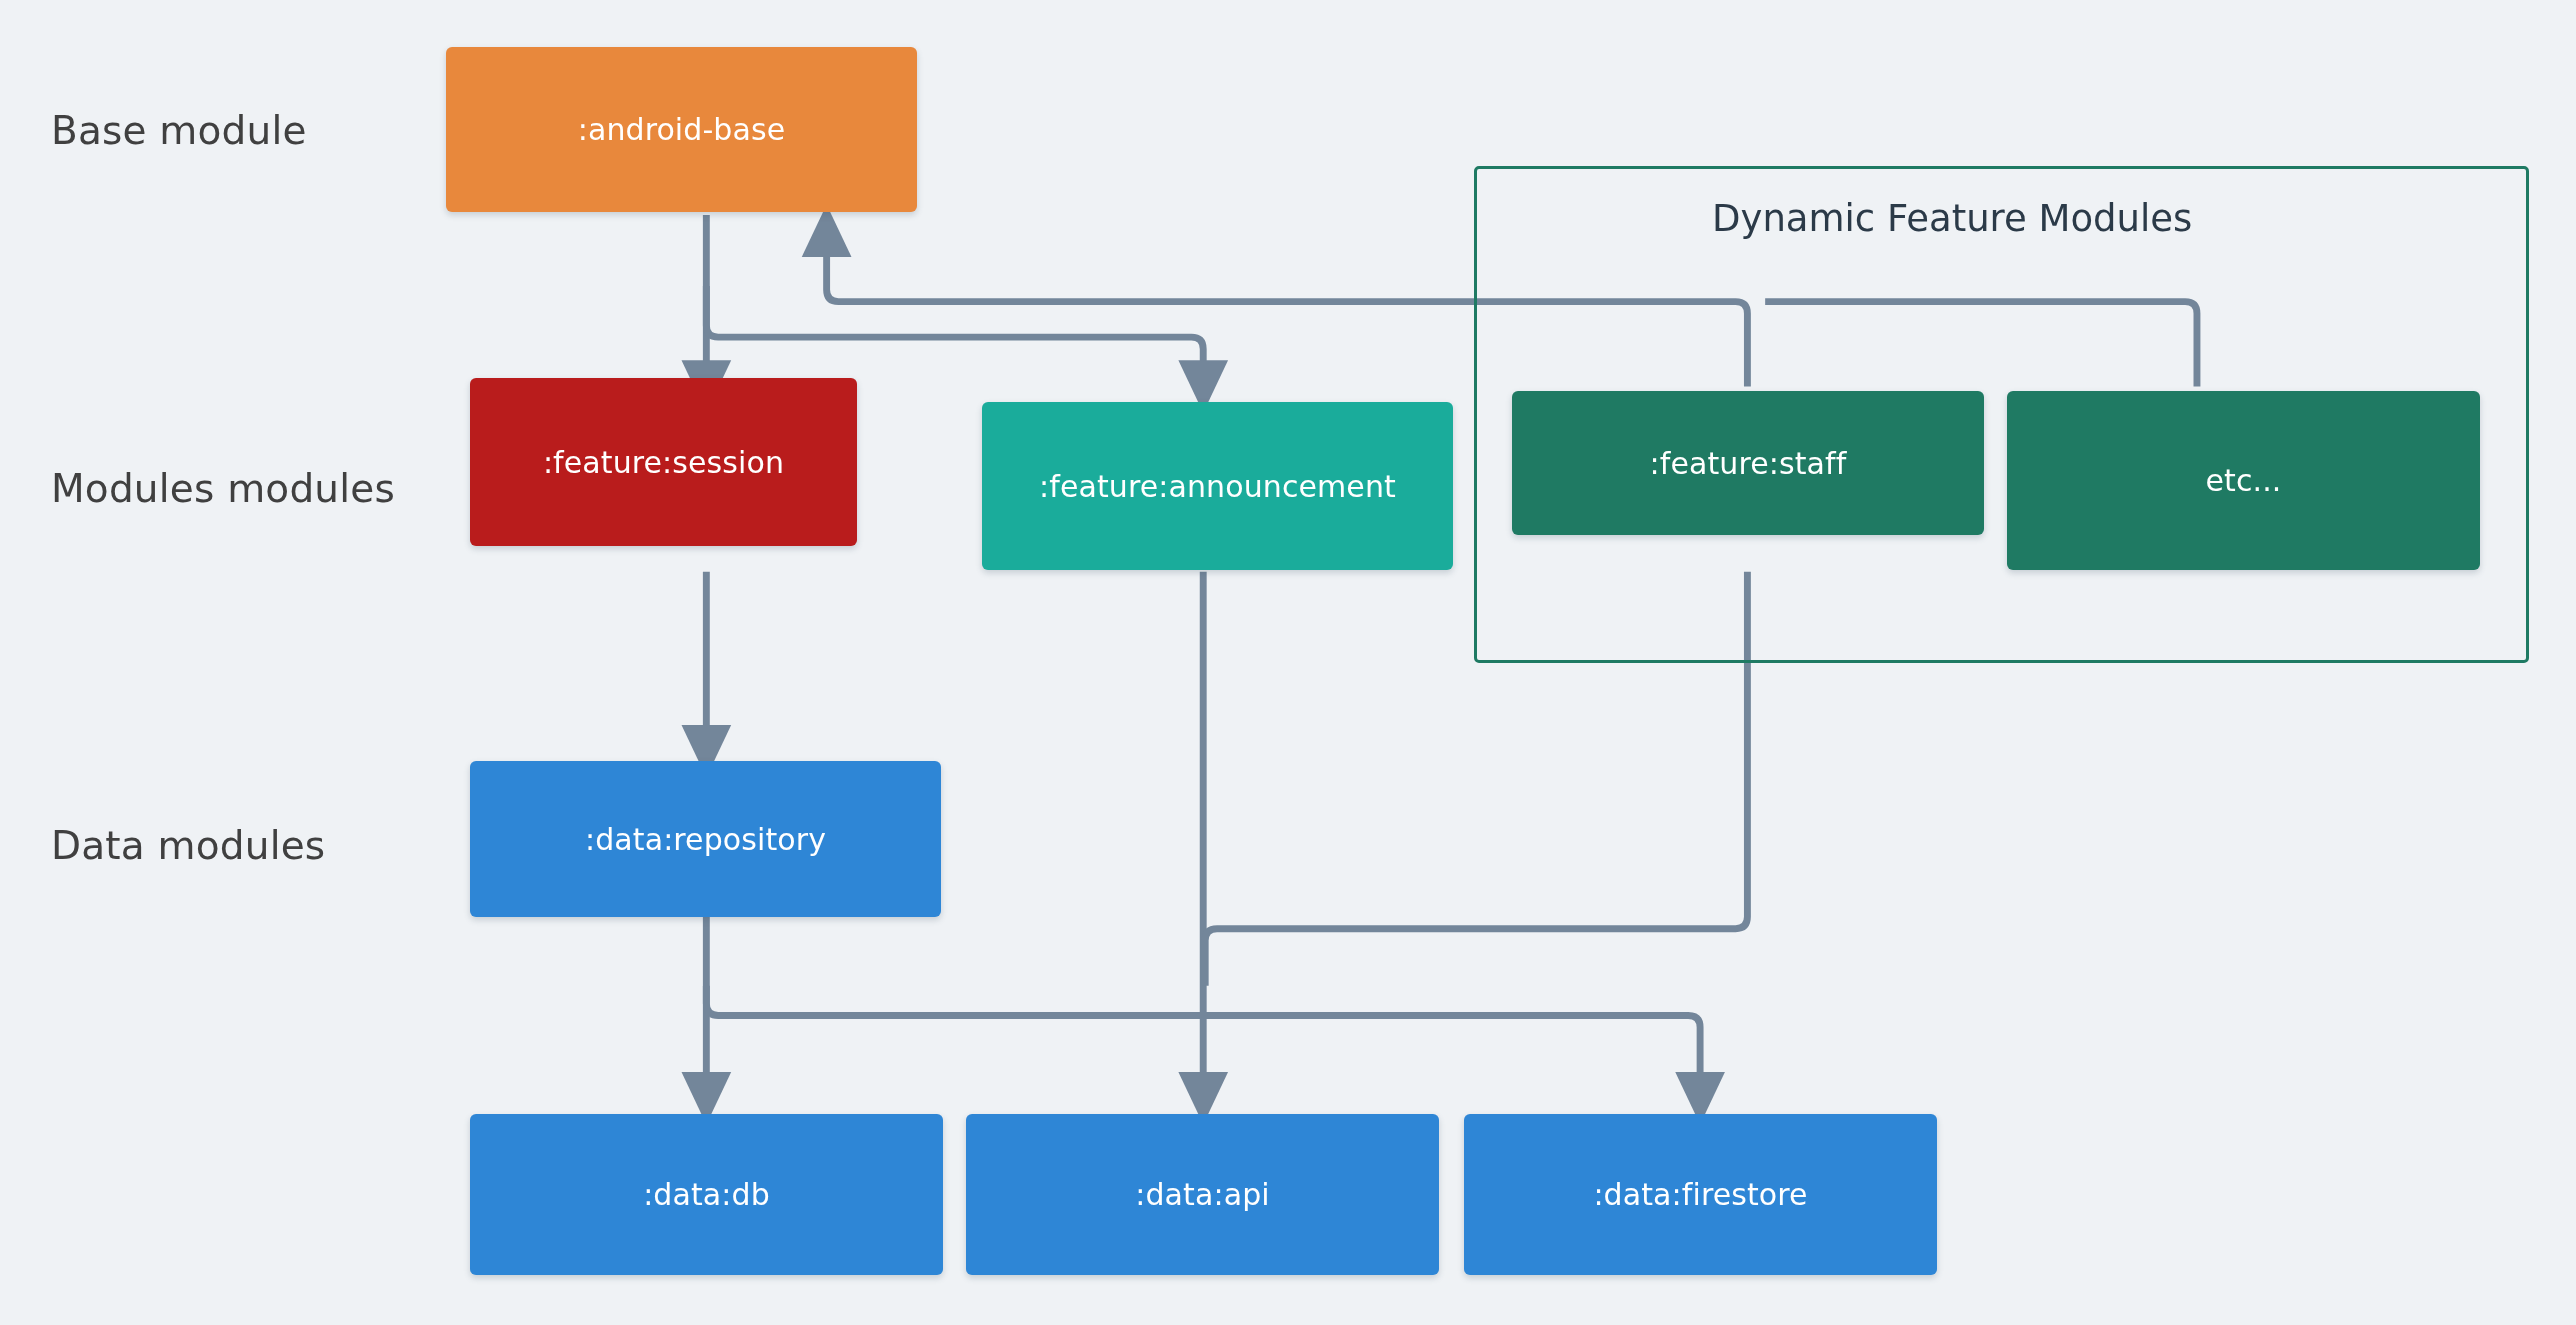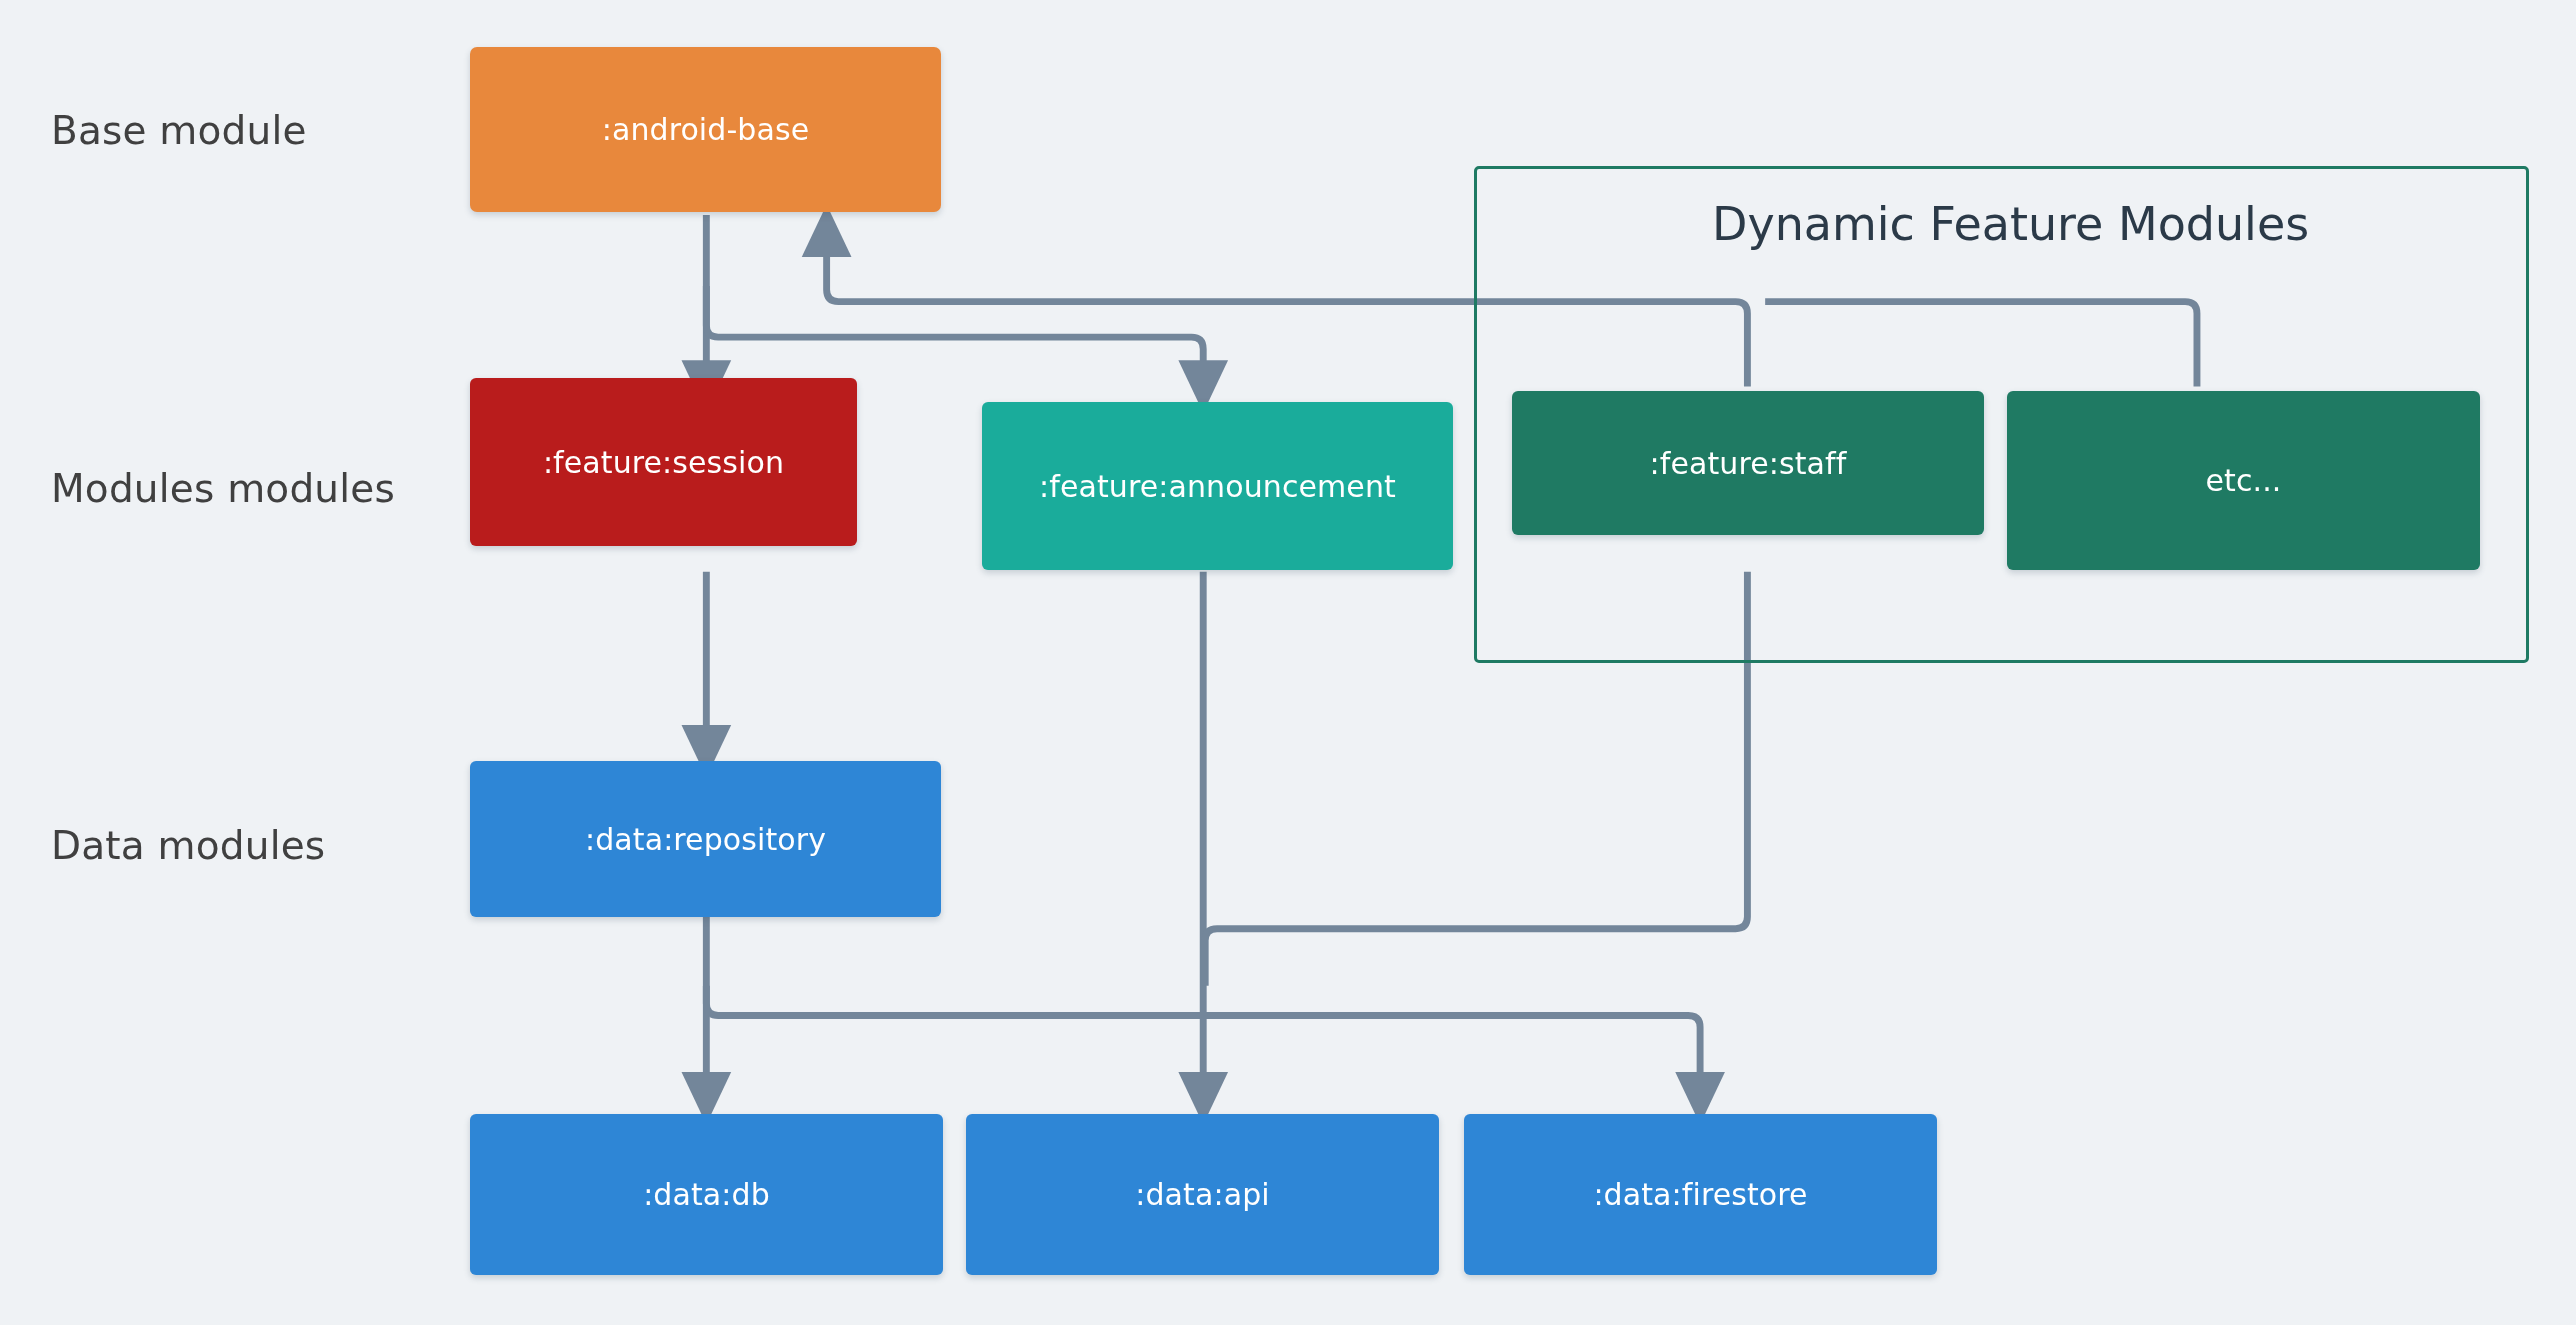--- a/index.html
+++ b/index.html
@@ -49,21 +49,21 @@
   .group-box {
     position: absolute;
     border: 3px solid #1e7a63;
     border-radius: 5px;
     box-sizing: border-box;
     z-index: 1;
   }
   .group-title {
     position: absolute;
     color: #2b3a48;
-    font-size: 46px;
+    font-size: 37px;
     font-weight: 400;
     white-space: nowrap;
     z-index: 2;
   }
 </style>
 </head>
 <body>
 
 <div id="canvas">
 
@@ -101,21 +101,21 @@
 
   <div class="group-box" style="left:1474px; top:166px; width:1055px; height:497px;"></div>
   <div class="group-title" style="left:1712px; top:197px;">Dynamic Feature Modules</div>
 
   <div class="row-label" style="left:51px; top:108px;">Base module</div>
 
   <div class="row-label" style="left:51px; top:466px;">Modules modules</div>
 
   <div class="row-label" style="left:51px; top:823px;">Data modules</div>
 
-  <div class="node" style="left:470px; top:47px; width:471px; height:165px; background:#e8883c;border-radius:7px;">:android-base</div>
+  <div class="node" style="left:446px; top:47px; width:471px; height:165px; background:#e8883c;">:android-base</div>
 
   <div class="node" style="left:470px; top:378px; width:387px; height:168px; background:#b91c1c;">:feature:session</div>
 
   <div class="node" style="left:982px; top:402px; width:471px; height:168px; background:#1aac9b;">:feature:announcement</div>
 
   <div class="node" style="left:1512px; top:391px; width:472px; height:144px; background:#1f7a63;">:feature:staff</div>
 
   <div class="node" style="left:2007px; top:391px; width:473px; height:179px; background:#1f7a63;">etc...</div>
 
   <div class="node" style="left:470px; top:761px; width:471px; height:156px; background:#2e86d6;">:data:repository</div>

